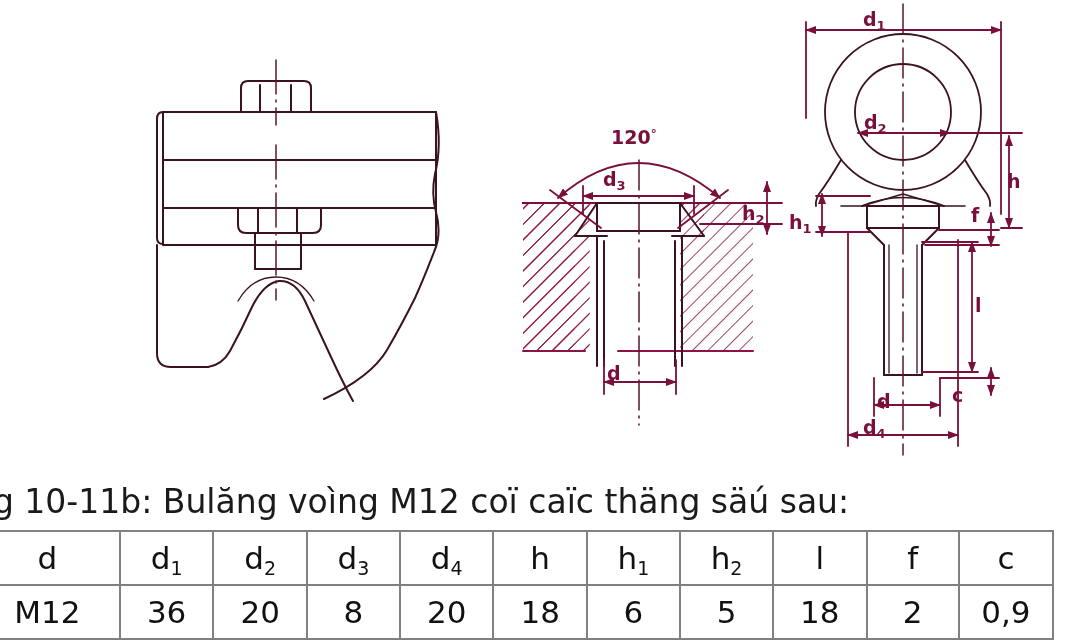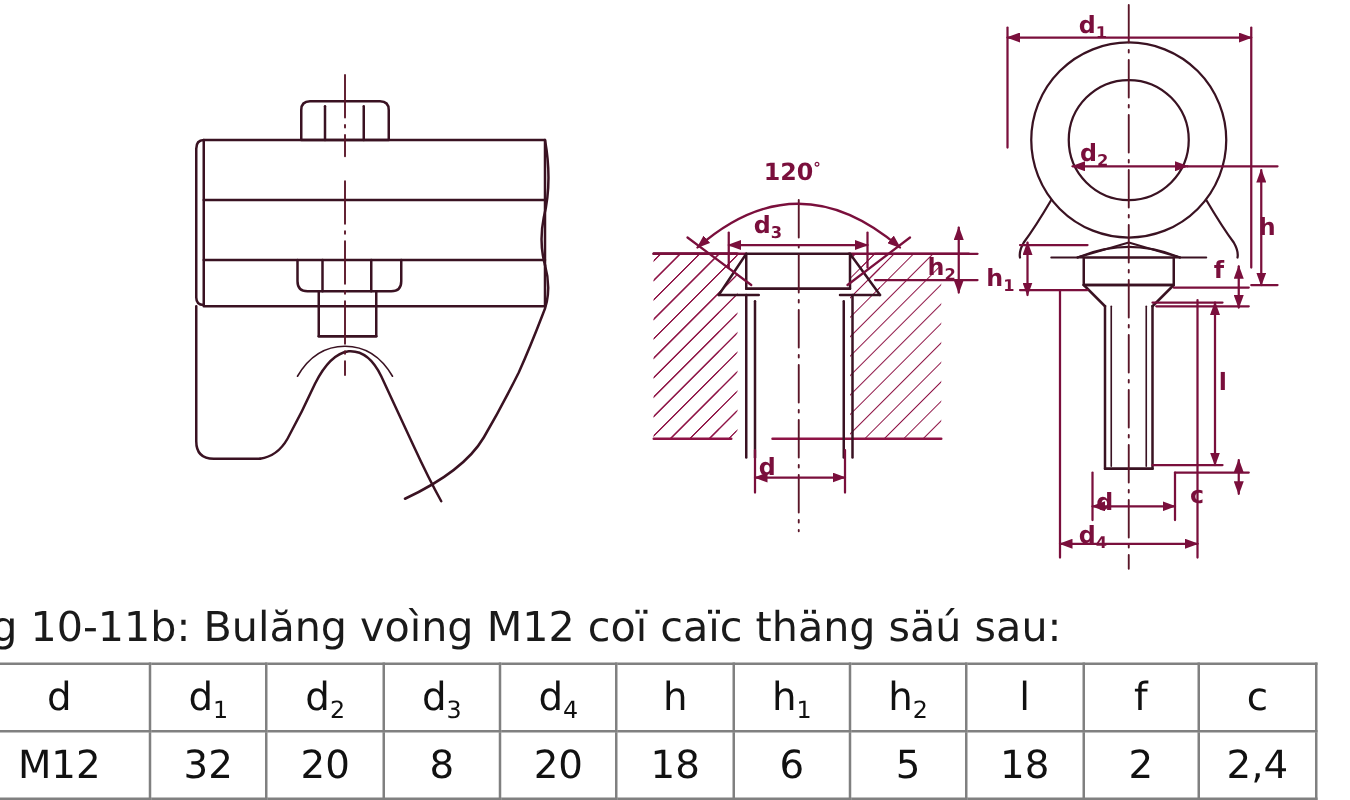--- a/index.html
+++ b/index.html
@@ -275,25 +275,25 @@
         <td class="wn">d<sub>4</sub></td>
         <td class="wn">h</td>
         <td class="wn">h<sub>1</sub></td>
         <td class="wn">h<sub>2</sub></td>
         <td class="wn">l</td>
         <td class="wn">f</td>
         <td class="wn">c</td>
       </tr>
     <tr id="val">
         <td class="w1">M12</td>
-        <td class="wn">32</td>
+        <td class="wn">36</td>
         <td class="wn">20</td>
         <td class="wn">8</td>
         <td class="wn">20</td>
         <td class="wn">18</td>
         <td class="wn">6</td>
         <td class="wn">5</td>
         <td class="wn">18</td>
         <td class="wn">2</td>
-        <td class="wn">2,4</td>
+        <td class="wn">0,9</td>
       </tr>
   </tbody>
 </table>
 
 </body></html>

